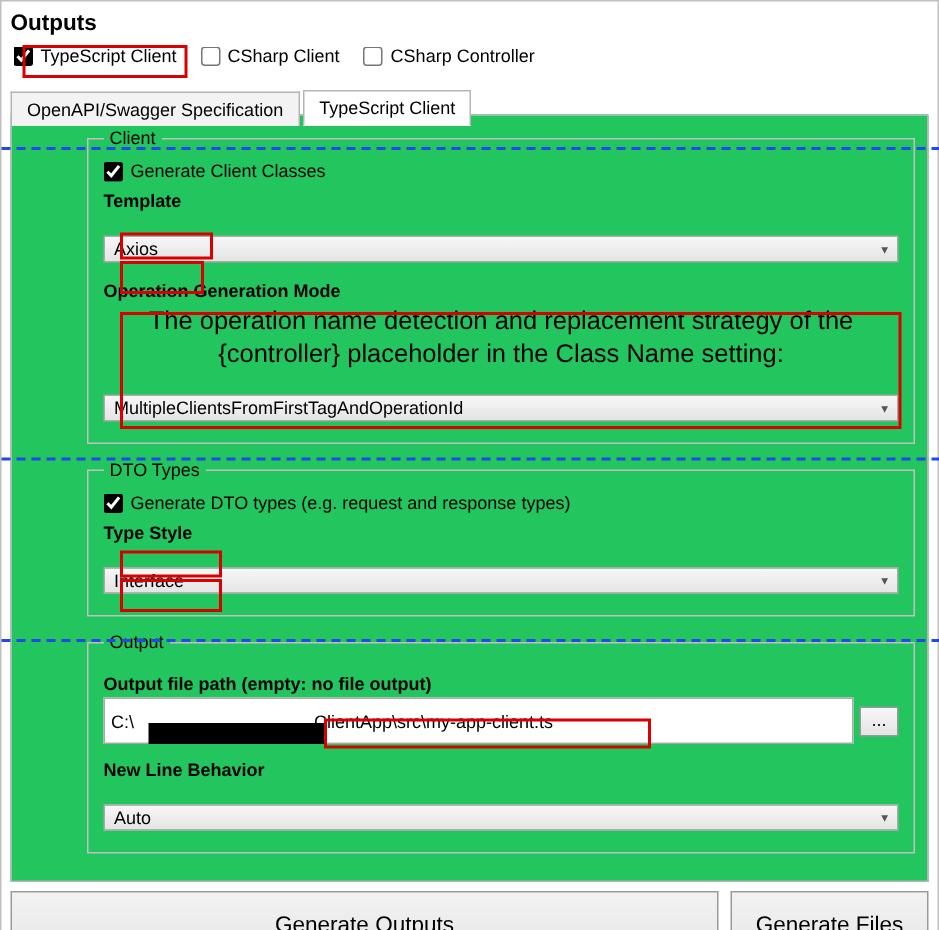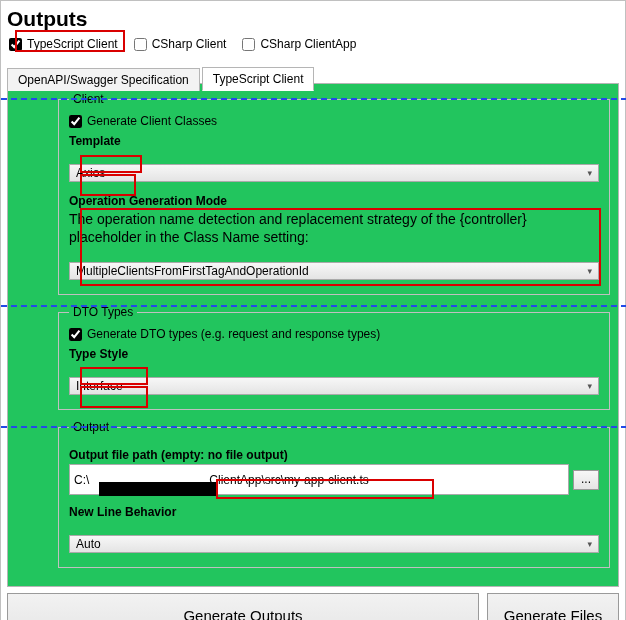--- a/index.html
+++ b/index.html
@@ -12,21 +12,21 @@
     width: 626px;
   }
   .root {
     width: 626px;
     border: 1px solid #c0c0c0;
     padding: 6px 6px 6px 6px;
     position: relative;
   }
   h3.section-title {
     margin: 0 0 4px 0;
-    font-size: 21px;
+    font-size: 15px;
     font-weight: bold;
   }
   .checkbox-row {
     display: flex;
     align-items: center;
     gap: 16px;
     padding: 2px 0 6px 2px;
   }
   .chk {
     display: flex;
@@ -74,23 +74,24 @@
     font-size: 12px;
     padding: 0 4px;
   }
   .label-bold {
     font-weight: bold;
     margin-top: 6px;
     margin-bottom: 2px;
     display:block;
   }
   .small-text {
-    font-size: 14px;
+    font-size: 17px;
     margin: 2px 0 6px 0;
     line-height: 1.3;
+    text-align: center;
   }
   .combo {
     width: 100%;
     height: 18px;
     border: 1px solid #aaaaaa;
     background: linear-gradient(#f7f7f7,#e4e4e4);
     display: flex;
     align-items: center;
     justify-content: space-between;
     padding: 0 6px;
@@ -174,21 +175,21 @@
     <label class="chk">
       <input type="checkbox" checked="" style="">
       <span>TypeScript Client</span>
     </label>
     <label class="chk">
       <input type="checkbox" style="">
       <span>CSharp Client</span>
     </label>
     <label class="chk">
       <input type="checkbox" style="">
-      <span>CSharp ClientApp</span>
+      <span>CSharp Controller</span>
     </label>
   </div>
 
   <div class="tabstrip">
     <div class="tab">OpenAPI/Swagger Specification</div>
     <div class="tab active">TypeScript Client</div>
   </div>
 
   <div class="panel">
 

